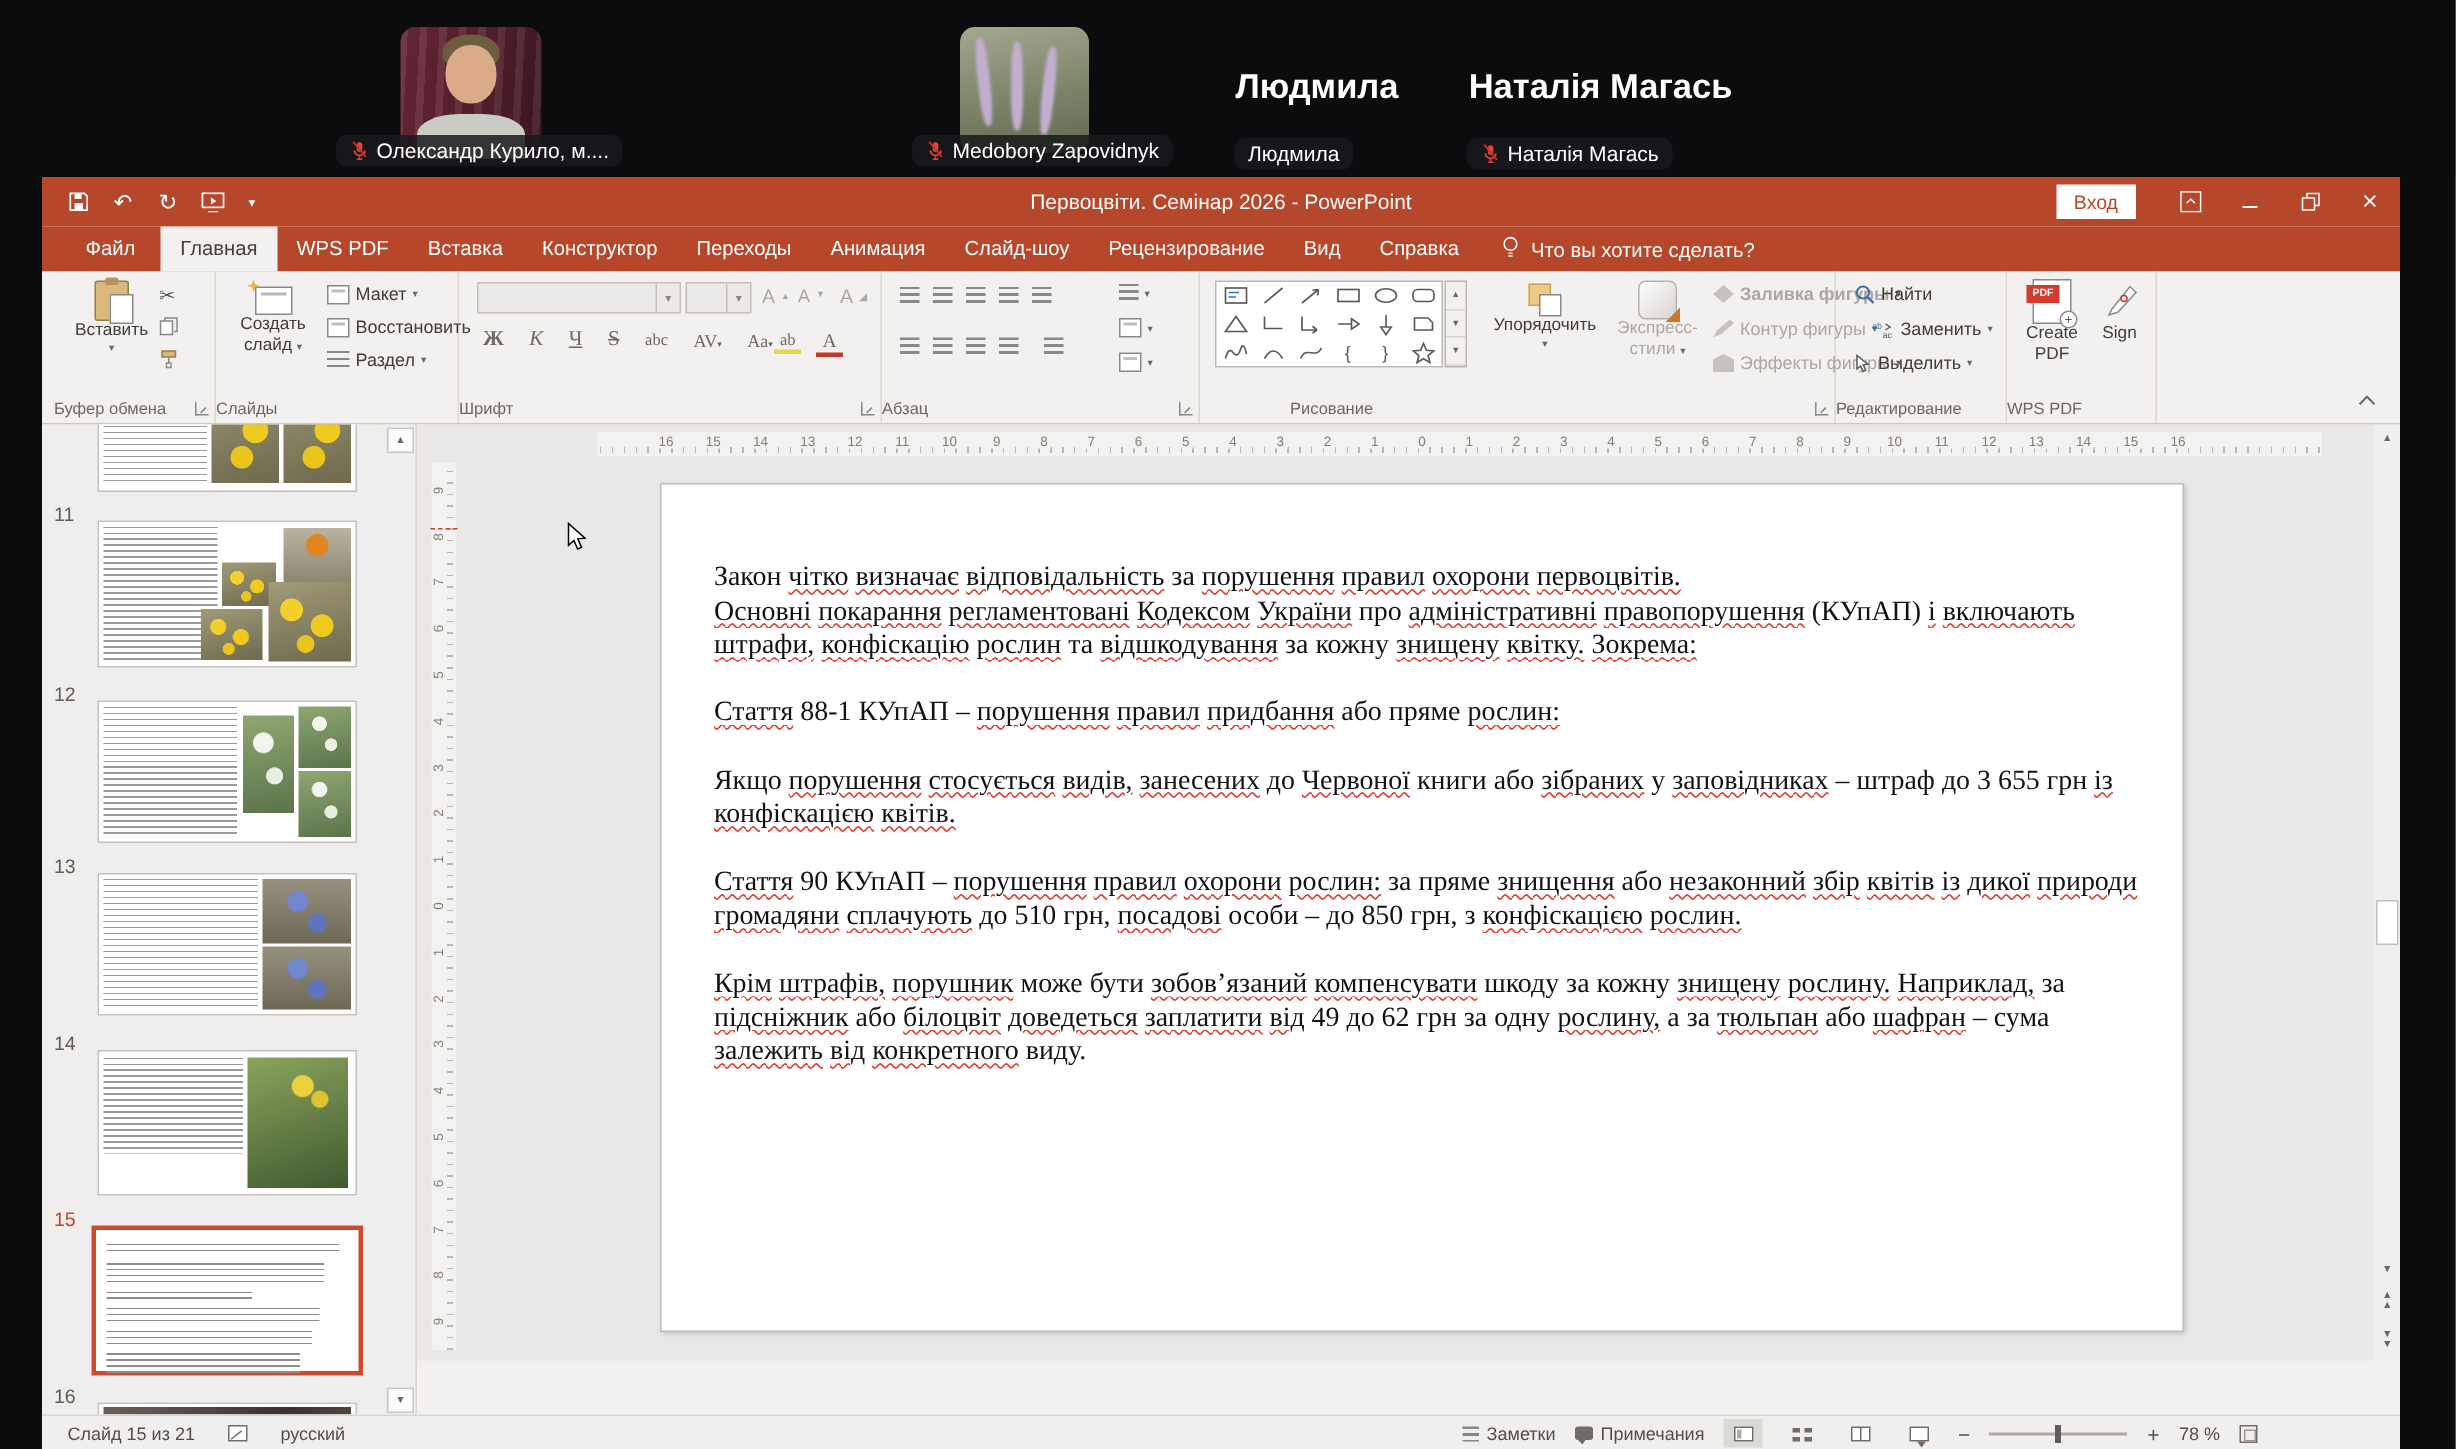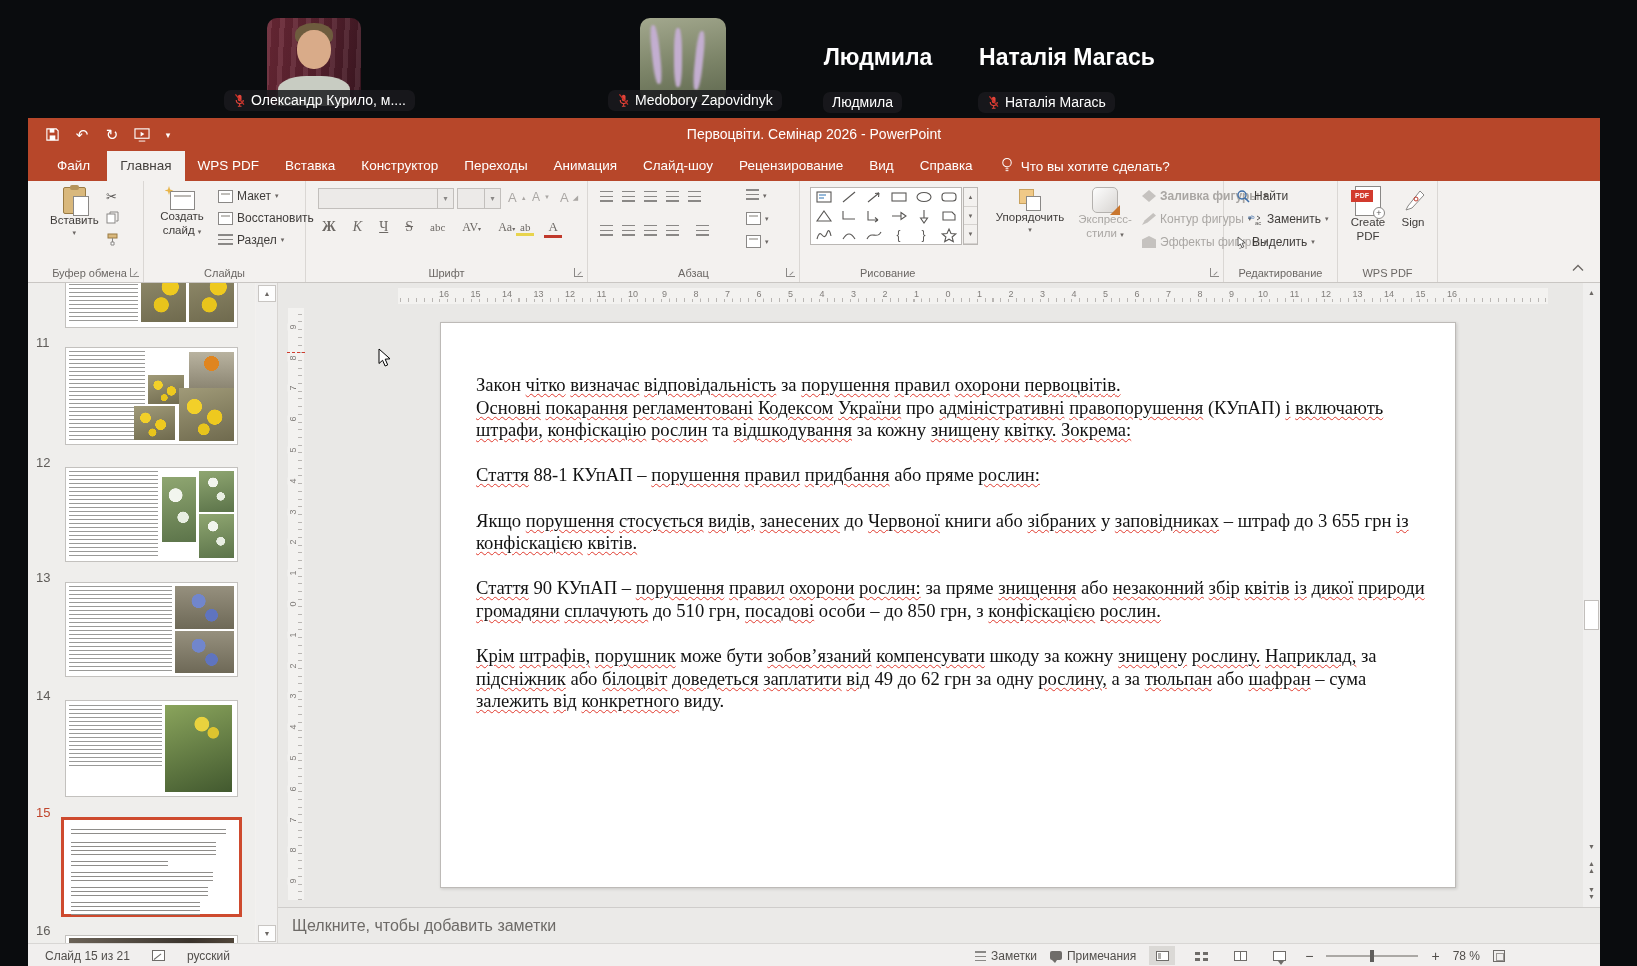--- a/index.html
+++ b/index.html
@@ -49,21 +49,21 @@
   .tabs { display:flex; height:30px; margin-left:12px; }
   .tab { height:30px; line-height:30px; padding:0 13px; font-size:13.5px; color:#fff; white-space:nowrap; }
   .tab.filetab { padding:0 17px; }
   .tab.active { background:#f3f1ef; color:#44403d; }
   .tellme { display:flex; align-items:center; gap:7px; height:30px; margin-left:14px; color:#fff; font-size:13.5px; white-space:nowrap; }
   .share { position:absolute; right:14px; top:33px; height:30px; display:flex; align-items:center; gap:6px; color:#fff; font-size:13.5px; }
 
   
   .ribbon { position:absolute; left:0; top:63px; width:100%; height:102px; background:#f3f1ef; border-bottom:1px solid #c9c6c3; }
   .grp { position:absolute; top:0; height:101px; border-right:1px solid #dad7d4; }
-  .grp-lb { position:absolute; bottom:3px; left:0; right:0; text-align:center; font-size:11px; color:#6b6764; white-space:nowrap; }
+  .grp-lb { position:absolute; bottom:3px; left:0; right:0; text-align:left; font-size:11px; color:#6b6764; white-space:nowrap; }
   .lnchr { position:absolute; right:4px; bottom:5px; width:9px; height:9px; border-left:1px solid #8a8886; border-bottom:1px solid #8a8886; }
   .lnchr::after { content:""; position:absolute; left:2px; bottom:2px; width:5px; height:1px; background:#8a8886; transform:rotate(-45deg); }
   .bigbtn { position:absolute; display:flex; flex-direction:column; align-items:center; font-size:11.5px; color:#3f3c3a; text-align:center; line-height:1.2; }
   .bigbtn .car { font-size:7px; color:#6b6764; margin-top:1px; }
   .mini { position:absolute; display:flex; align-items:center; gap:4px; font-size:12px; color:#3f3c3a; white-space:nowrap; }
   .mini .car { font-size:7px; color:#6b6764; }
   .mi { width:15px; height:13px; position:relative; flex:none; }
   .mi.box { border:1px solid #8a8886; background:#fff; }
   .mi.box::before { content:""; position:absolute; left:2px; top:2px; right:2px; height:2px; background:#c0beba; }
   .mi.lines { background:repeating-linear-gradient(to bottom,#8a8886 0 1.5px,transparent 1.5px 4.6px); }
@@ -219,20 +219,41 @@
         <span class="qbtn">
             <svg width="16" height="15" viewBox="0 0 17 16">
               <rect x="1" y="2" width="15" height="10" fill="none" stroke="#fff" stroke-width="1.2"></rect>
               <path d="M7 5l4 2.5L7 10z" fill="#fff"></path>
               <path d="M5 15h7" stroke="#fff"></path>
             </svg>
           </span>
         <span class="qbtn caret">▾</span>
       </div>
       <div class="tbtitle">Первоцвіти. Семінар 2026  -  PowerPoint</div>
+      <div class="tbright">
+        <span class="signin">Вход</span>
+        <span class="wbtn">
+            <svg width="15" height="15" viewBox="0 0 16 16">
+              <rect x="1" y="1" width="14" height="14" fill="none" stroke="#fff"></rect>
+              <path d="M5 9l3-3 3 3" fill="none" stroke="#fff"></path>
+            </svg>
+          </span>
+        <span class="wbtn">
+            <svg width="12" height="12" viewBox="0 0 12 12">
+              <path d="M1 9h10" stroke="#fff" stroke-width="1.2"></path>
+            </svg>
+          </span>
+        <span class="wbtn">
+            <svg width="13" height="13" viewBox="0 0 13 13">
+              <rect x="1" y="4" width="8" height="8" fill="none" stroke="#fff"></rect>
+              <path d="M4 4V1h8v8h-3" fill="none" stroke="#fff"></path>
+            </svg>
+          </span>
+        <span class="wbtn" style="font-size:18px;">×</span>
+      </div>
     </div>
 
     <div class="tabrow">
       <div class="tabs" id="tabs">
           <div class="tab filetab">Файл</div>
           <div class="tab active">Главная</div>
           <div class="tab">WPS PDF</div>
           <div class="tab">Вставка</div>
           <div class="tab">Конструктор</div>
           <div class="tab">Переходы</div>
@@ -660,23 +681,20 @@
       </div>
       <div class="escroll">
         <span class="ebtn" style="top:2px;">▲</span>
         <span class="ethumb"></span>
         <span class="ebtn" style="top:556px;">▼</span>
         <span class="ebtn" style="top:576px;">▲<br>▲</span>
         <span class="ebtn" style="top:602px;">▼<br>▼</span>
       </div>
     </div>
 
-    <div class="notes">
-      <span>Щелкните, чтобы добавить заметки</span>
-    </div>
 
     <div class="status">
       <div class="st-left">
         <span>Слайд 15 из 21</span>
         <span class="bookic"></span>
         <span>русский</span>
       </div>
       <div class="st-right">
         <span class="stitem">
             <span class="mi lines2" style="height:10px;width:11px;"></span>

